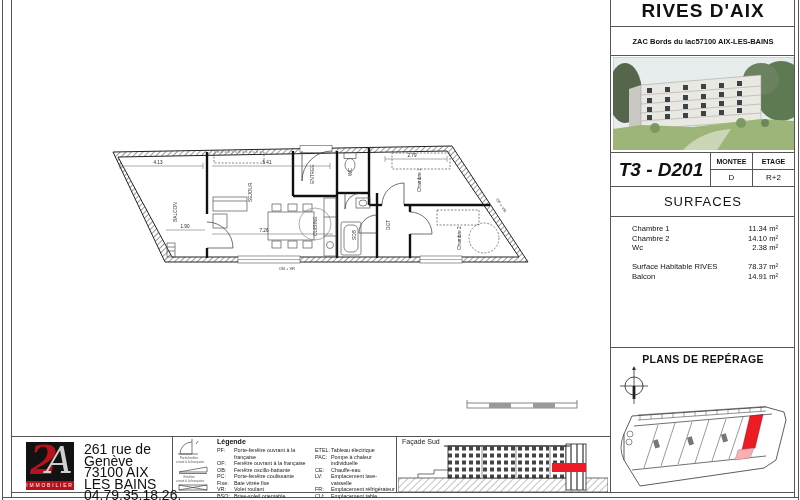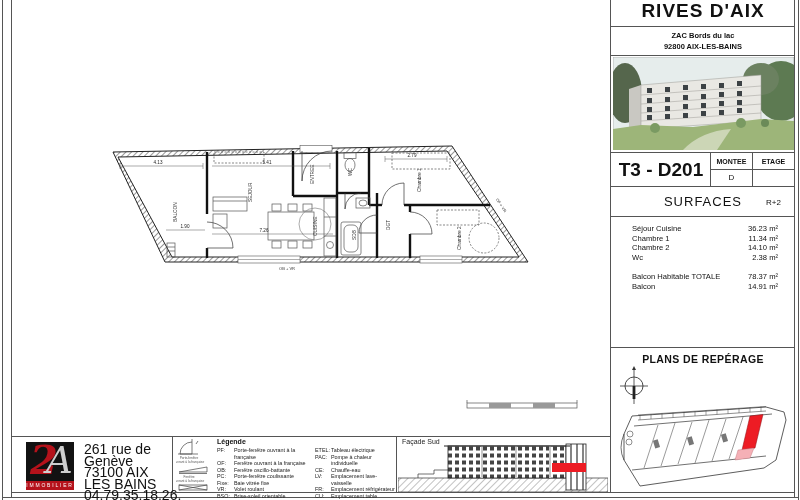--- a/index.html
+++ b/index.html
@@ -168,23 +168,23 @@
       <rect x="489" y="403" width="22" height="5" fill="#999"></rect>
       <rect x="533" y="403" width="22" height="5" fill="#999"></rect>
       <line x1="467" y1="400" x2="467" y2="403" stroke="#555" stroke-width="0.7"></line>
       <line x1="577" y1="400" x2="577" y2="403" stroke="#555" stroke-width="0.7"></line>
     </g>
   </svg>
 
   <div class="abs ctr proj-title" style="left:612px;top:-5px;width:182px;height:31px;">RIVES D'AIX</div>
   <div class="bline" style="left:611px;top:26px;width:184px;height:1px;"></div>
 
-  <div class="abs ctr proj-addr" style="left:612px;top:28px;width:182px;height:26px;flex-direction:column;">
+  <div class="abs ctr proj-addr" style="left:612px;top:28px;width:182px;height:26px;">
     <div>ZAC Bords du lac</div>
-    <div>92800 AIX-LES-BAINS</div>
+    <div>57100 AIX-LES-BAINS</div>
   </div>
   <div class="bline" style="left:611px;top:55px;width:184px;height:1px;"></div>
 
   <svg class="abs" style="left:613px;top:57px;" width="181" height="93" viewBox="0 0 181 93">
     <rect x="0" y="0" width="181" height="93" fill="#e6edec" stroke="#999" stroke-width="0.6"></rect>
     <ellipse cx="12" cy="36" rx="17" ry="30" fill="#55664c"></ellipse>
     <ellipse cx="168" cy="34" rx="26" ry="30" fill="#5d7a52"></ellipse>
     <ellipse cx="148" cy="22" rx="18" ry="16" fill="#6b8160"></ellipse>
     <polygon points="16,32 28,28 28,72 16,76" fill="#c9c8c2"></polygon>
     <polygon points="28,28 148,18 148,64 28,72" fill="#e9e8e3" stroke="#9a9a94" stroke-width="0.5"></polygon>
@@ -221,52 +221,48 @@
         <rect x="124" y="51" width="5" height="5"></rect>
     </g>
     <polygon points="0,72 28,68 80,70 148,62 181,64 181,93 0,93" fill="#9db579"></polygon>
     <path d="M70,93 Q88,74 118,72 L104,93 Z" fill="#ccd6b6"></path>
     <circle cx="42" cy="71" r="5" fill="#7a9a62"></circle>
       <circle cx="128" cy="66" r="5" fill="#7a9a62"></circle>
       <circle cx="152" cy="66" r="4" fill="#6b8a58"></circle>
   </svg>
   <div class="bline" style="left:611px;top:152px;width:184px;height:1px;"></div>
 
-  <div class="abs ctr unit-code" style="left:612px;top:153px;width:98px;height:33px;">T3 - D201</div>
+  <div class="abs ctr unit-code" style="left:612px;top:153px;width:98px;height:33px;font-style:italic;">T3 - D201</div>
   <div class="bline" style="left:710px;top:153px;width:1px;height:33px;"></div>
   <div class="bline" style="left:752px;top:153px;width:1px;height:33px;"></div>
   <div class="abs ctr tb-head" style="left:711px;top:154px;width:41px;height:14px;">MONTEE</div>
   <div class="abs ctr tb-head" style="left:753px;top:154px;width:41px;height:14px;">ETAGE</div>
   <div class="bline" style="left:710px;top:169px;width:85px;height:1px;"></div>
   <div class="abs ctr tb-val" style="left:711px;top:170px;width:41px;height:15px;">D</div>
-  <div class="abs ctr tb-val" style="left:753px;top:170px;width:41px;height:15px;margin-top:25px;">R+2</div>
+  <div class="abs ctr tb-val" style="left:753px;top:170px;width:41px;height:15px;">R+2</div>
   <div class="bline" style="left:611px;top:186px;width:184px;height:1px;"></div>
 
   <div class="abs ctr surf-title" style="left:612px;top:187px;width:182px;height:28px;">SURFACES</div>
   <div class="bline" style="left:611px;top:216px;width:184px;height:1px;"></div>
 
   <div class="abs" style="left:612px;top:224px;width:182px;">
-    <div class="srow">
-        <span>Séjour Cuisine</span>
-        <span>36.23 m²</span>
-      </div>
     <div class="srow">
         <span>Chambre 1</span>
         <span>11.34 m²</span>
       </div>
     <div class="srow">
         <span>Chambre 2</span>
         <span>14.10 m²</span>
       </div>
     <div class="srow">
         <span>Wc</span>
         <span>2.38 m²</span>
       </div>
     <div class="srow" style="margin-top:9px;">
-        <span>Balcon Habitable  TOTALE</span>
+        <span>Surface Habitable  RIVES</span>
         <span>78.37 m²</span>
       </div>
     <div class="srow">
         <span>Balcon</span>
         <span>14.91 m²</span>
       </div>
   </div>
   <div class="bline" style="left:611px;top:347px;width:184px;height:1px;"></div>
 
   <div class="abs ctr rep-title" style="left:612px;top:351px;width:182px;height:16px;font-weight:bold;">PLANS DE REPÉRAGE</div>

